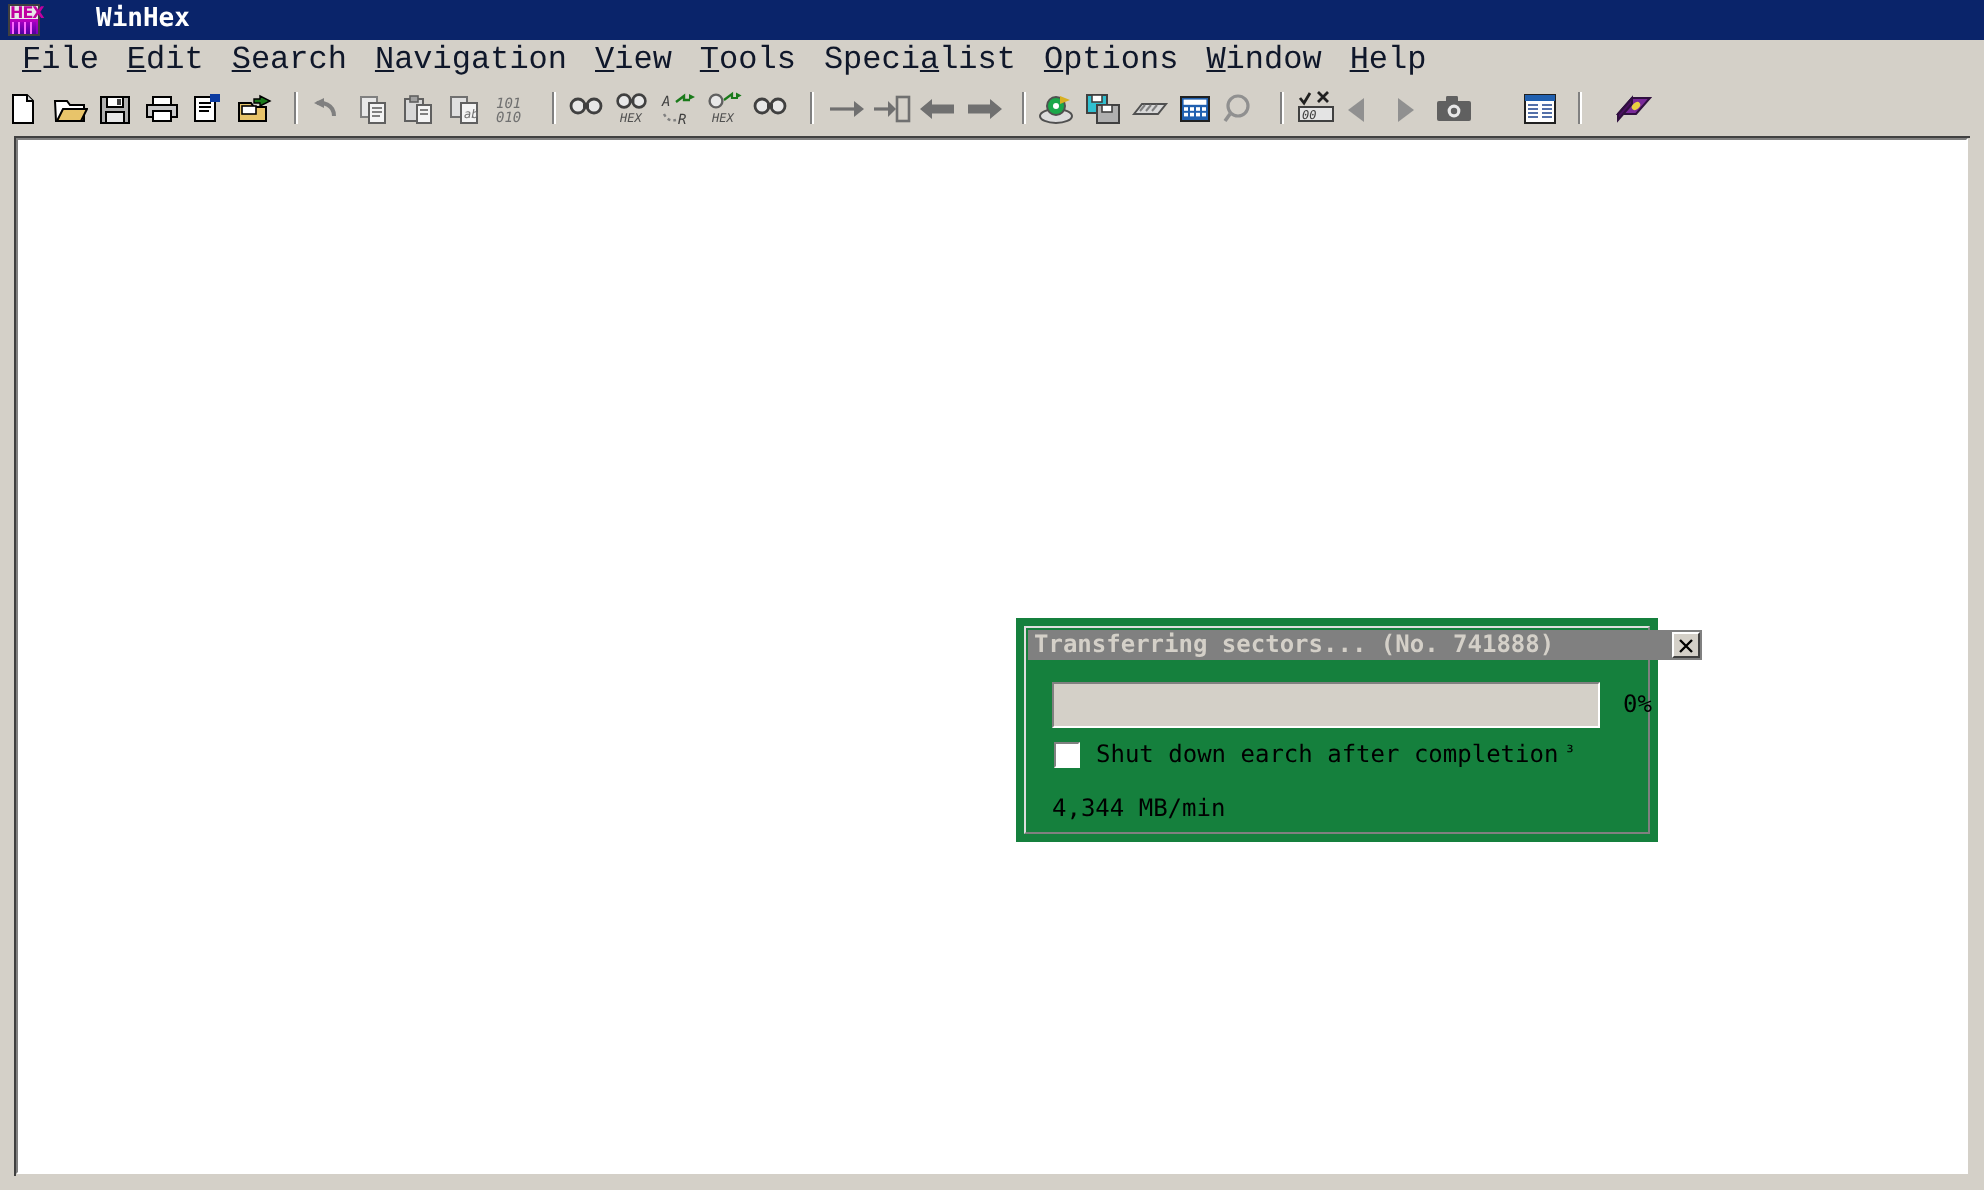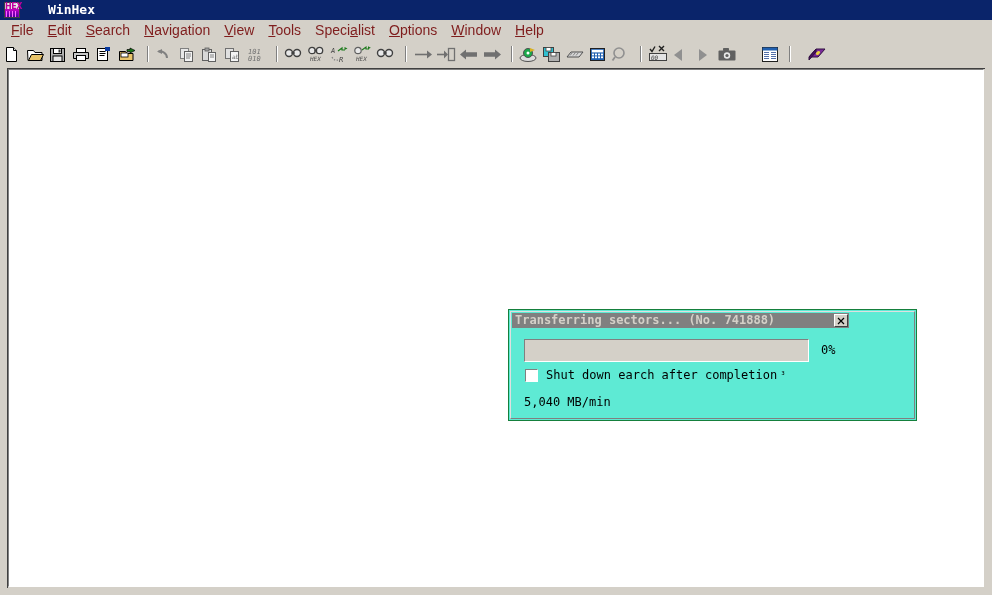--- a/index.html
+++ b/index.html
@@ -63,23 +63,23 @@
   
   #menubar {
     height: 21px;
     background: #d4d0c8;
     display: flex;
     align-items: center;
     padding-left: 4px;
     box-sizing: border-box;
   }
   .menu-item {
-    font-family: Liberation Sans, sans-serif;
-    font-size: 14px;
-    color: #7f1d1d;
+    font-family: Liberation Mono, monospace;
+    font-size: 16px;
+    color: #0f172a;
     padding: 2px 7px 2px 7px;
     line-height: 15px;
     white-space: pre;
     cursor: default;
   }
   .menu-item u { text-decoration: underline; }
 
   
   #toolbar {
     height: 26px;
@@ -132,24 +132,24 @@
     border-left: 1px solid #404040;
     box-sizing: border-box;
     pointer-events: none;
   }
 
   
   #dialog {
     position: absolute;
     left: 508px;
     top: 309px;
-    width: 409px;
+    width: 321px;
     height: 112px;
-    background: #5eead4;
-    border: 1px solid #15803d;
+    background: #15803d;
+    border: 3px solid #15803d;
     box-sizing: border-box;
     box-shadow: none;
   }
   #dialog-inner {
     position: absolute;
     inset: 1px;
     border-top: 1px solid #dfdfdf;
     border-left: 1px solid #dfdfdf;
     border-right: 1px solid #808080;
     border-bottom: 1px solid #808080;
@@ -584,14 +584,14 @@
     </div>
     <div id="progress-pct">0%</div>
   </div>
 
   <div id="shutdown-row">
     <div id="shutdown-box"></div>
     <div id="shutdown-label">Shut down earch after completion</div>
     <div id="shutdown-sup">³</div>
   </div>
 
-  <div id="speed-text">5,040 MB/min</div>
+  <div id="speed-text">4,344 MB/min</div>
 </div>
 
 </body></html>

